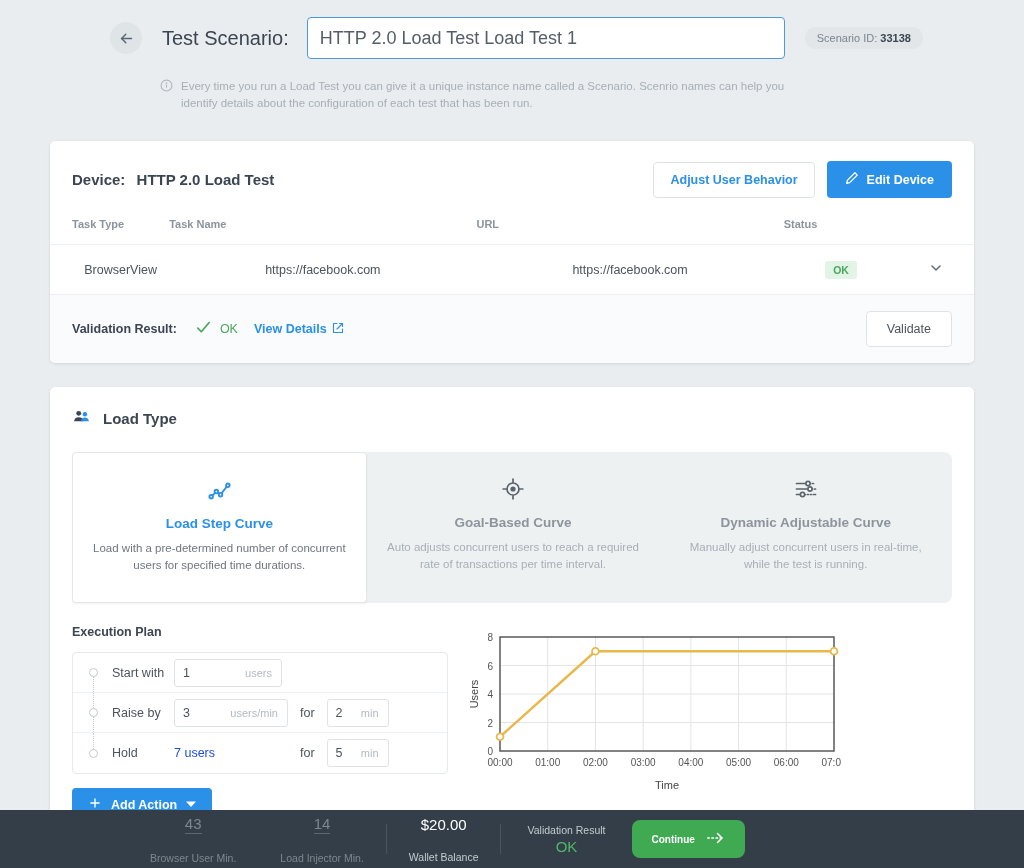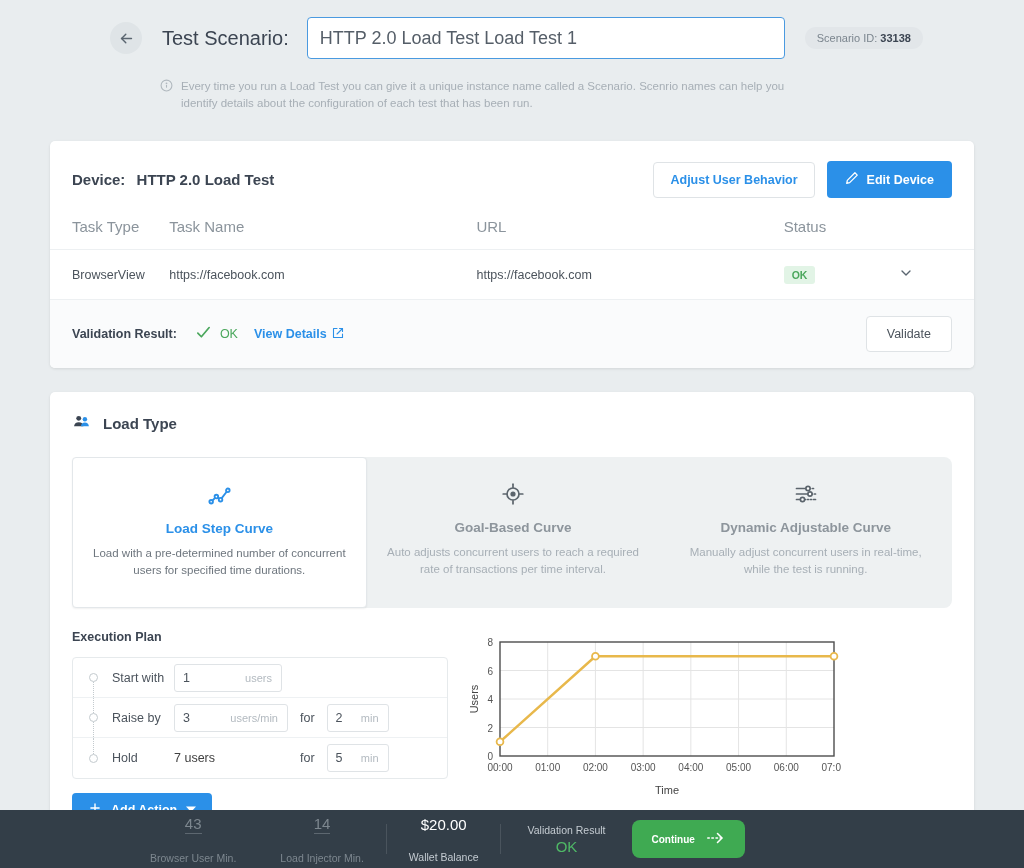--- a/index.html
+++ b/index.html
@@ -105,30 +105,31 @@
     border: none;
     border-radius: 4px;
     display: flex; align-items: center; gap: 8px;
     cursor: pointer;
     font-family: "Liberation Sans", sans-serif;
   }
 
   .tbl { width: 100%; border-collapse: collapse; }
   .tbl th {
     text-align: left;
-    font-size: 15px;
+    font-size: 11px;
     color: #8b949c;
-    font-weight: normal;
+    font-weight: bold;
     padding: 6px 0 14px 0;
   }
   .tbl td {
     font-size: 12.5px;
     color: #4b535c;
     padding: 15px 0;
     border-top: 1px solid #edf0f2;
+    text-align: center;
   }
   .col-type  { width: 104px; padding-left: 22px !important; }
   .col-name  { width: 268px; }
   .col-url   { width: 268px; }
   .col-status{ width: 100px; }
   .col-exp   { width: 66px; }
   .badge-ok {
     display: inline-block;
     background: #e2f4e6;
     color: #4aa75c;
@@ -251,21 +252,21 @@
     min-width: 26px;
   }
   .mini-input .mi-unit {
     font-size: 11px; color: #b3bac0;
     padding-right: 9px;
     margin-left: auto;
   }
   .w-users { width: 108px; }
   .w-rate  { width: 114px; }
   .w-min   { width:  62px; }
-  .plan-static { font-size: 12.5px; color: #404040; width: 114px; }
+  .plan-static { font-size: 12.5px; color: #1d4ed8; width: 114px; }
   .plan-for { font-size: 12.5px; color: #4b535c; margin: 0 12px; }
 
   .btn-add {
     margin-top: 14px;
     background: #2b90e8;
     color: #fff;
     border: none;
     border-radius: 4px;
     height: 33px;
     padding: 0 16px;

